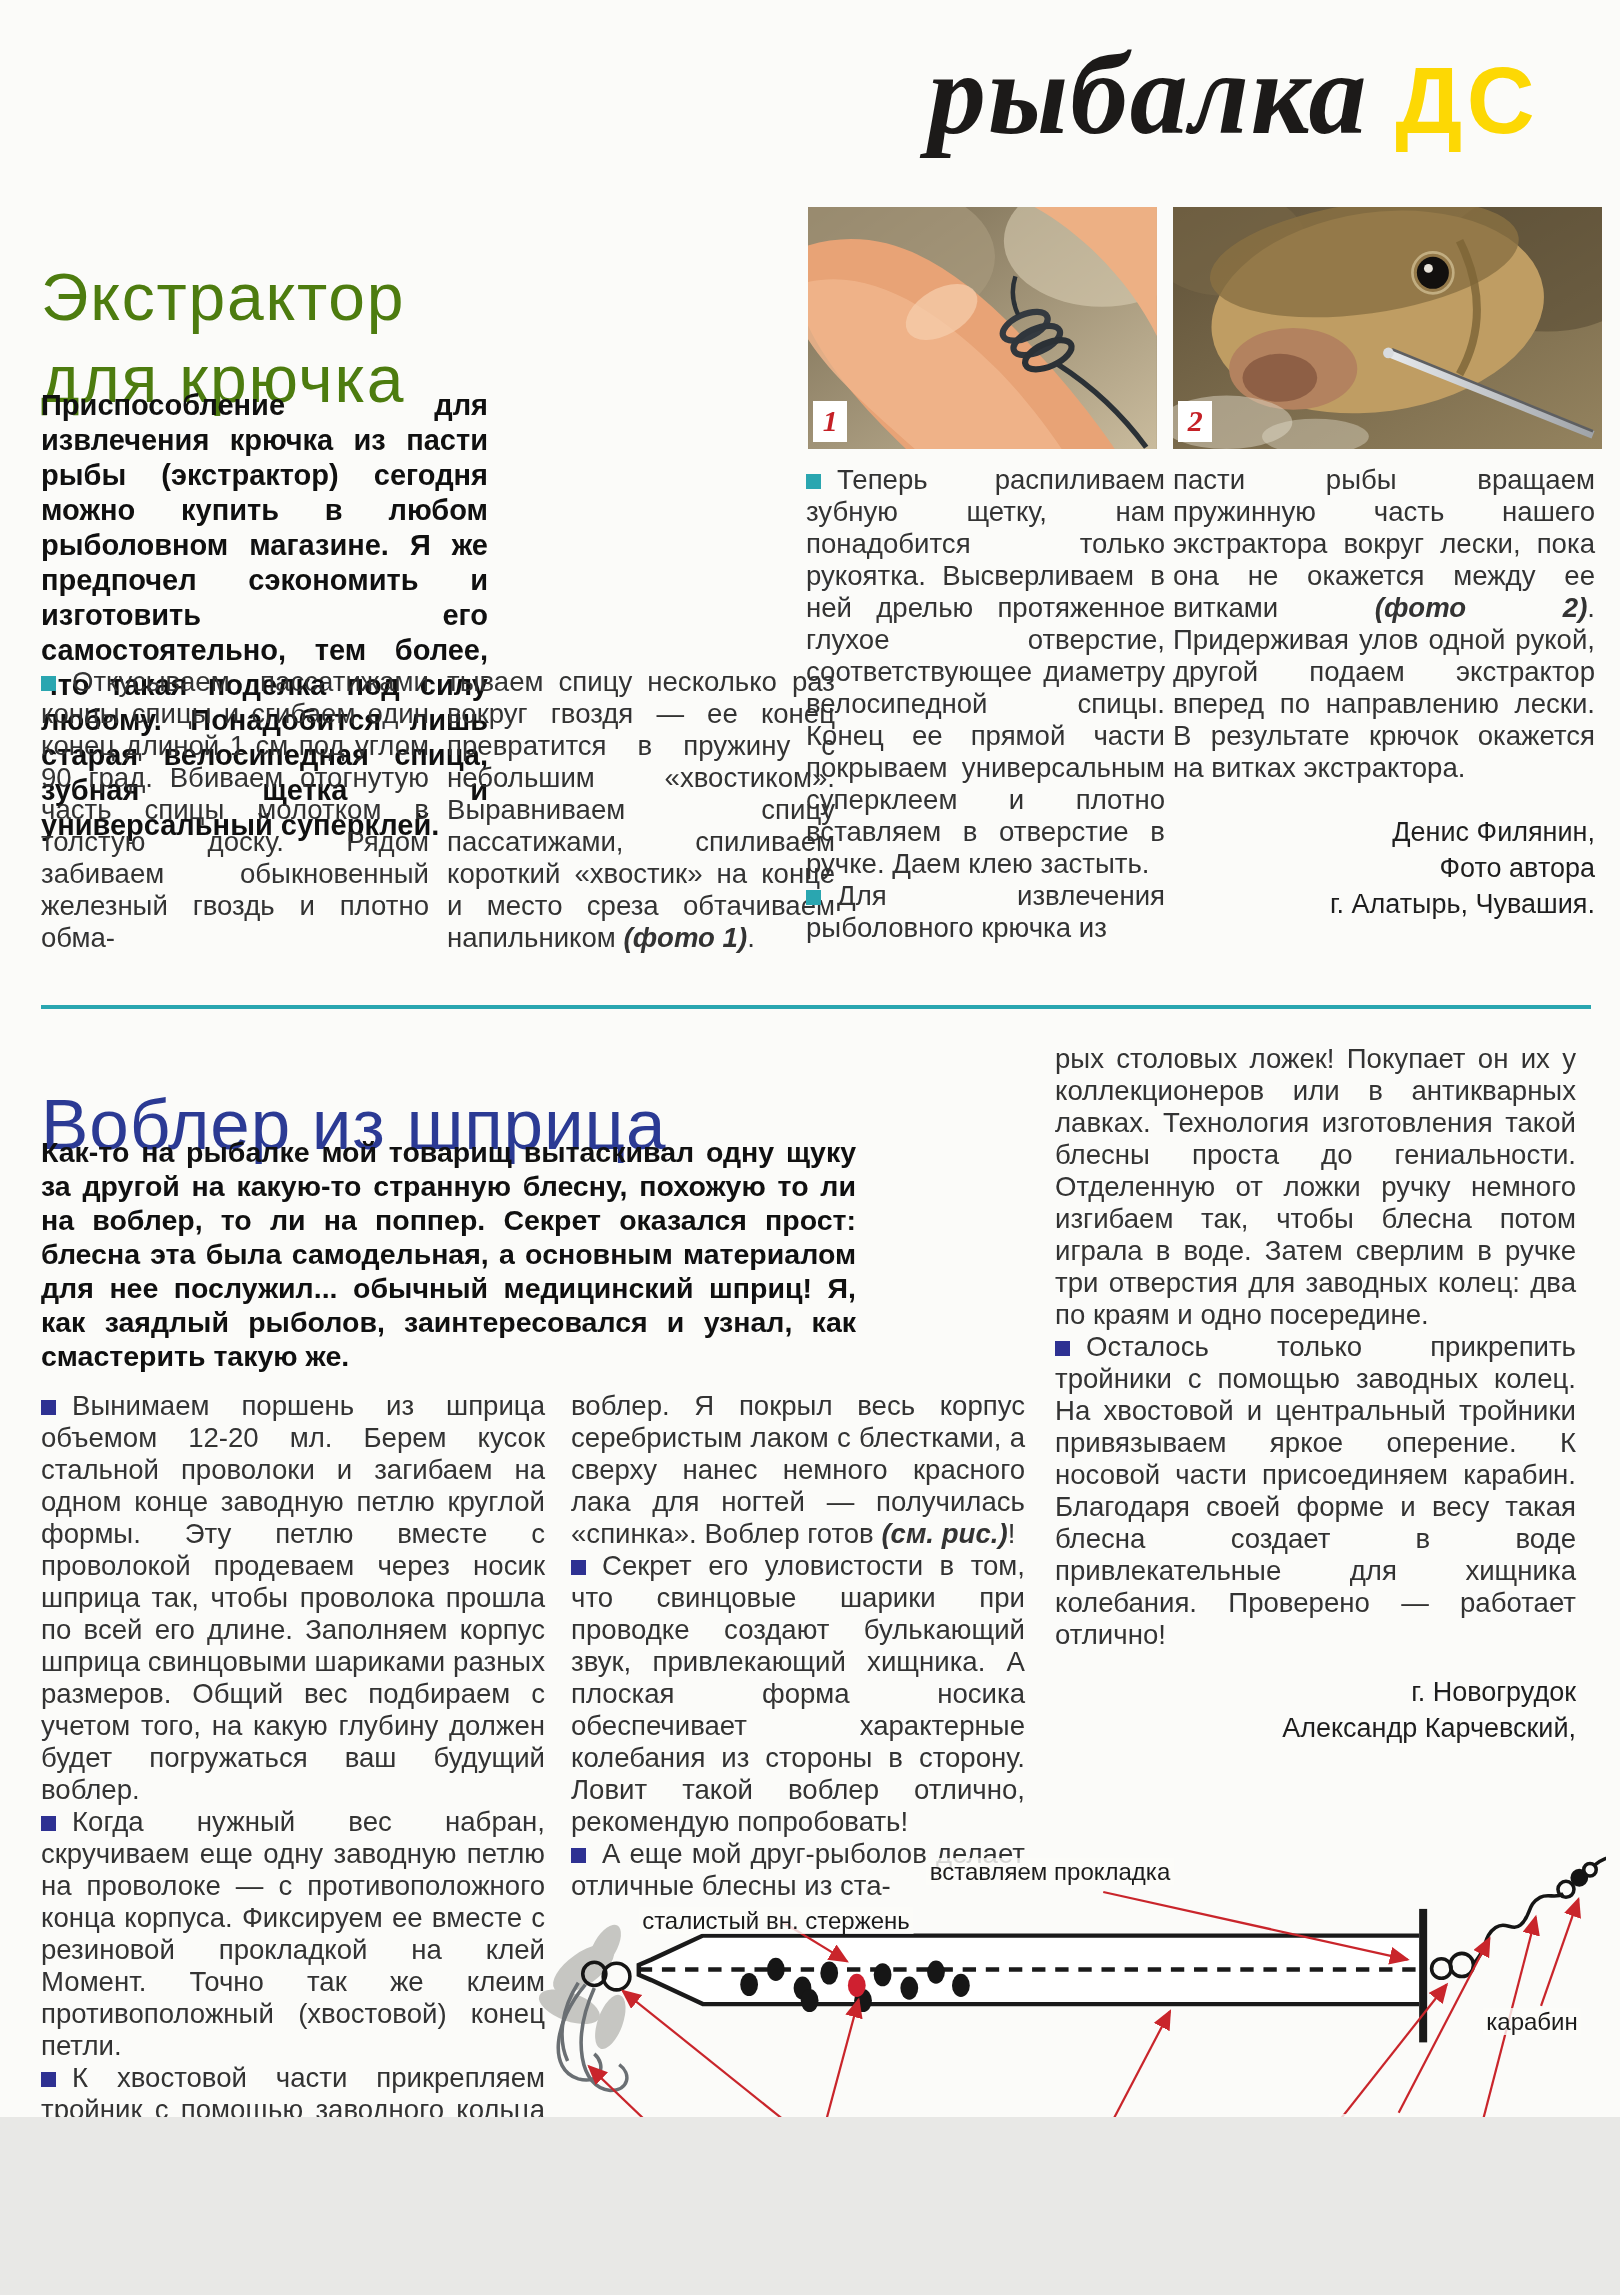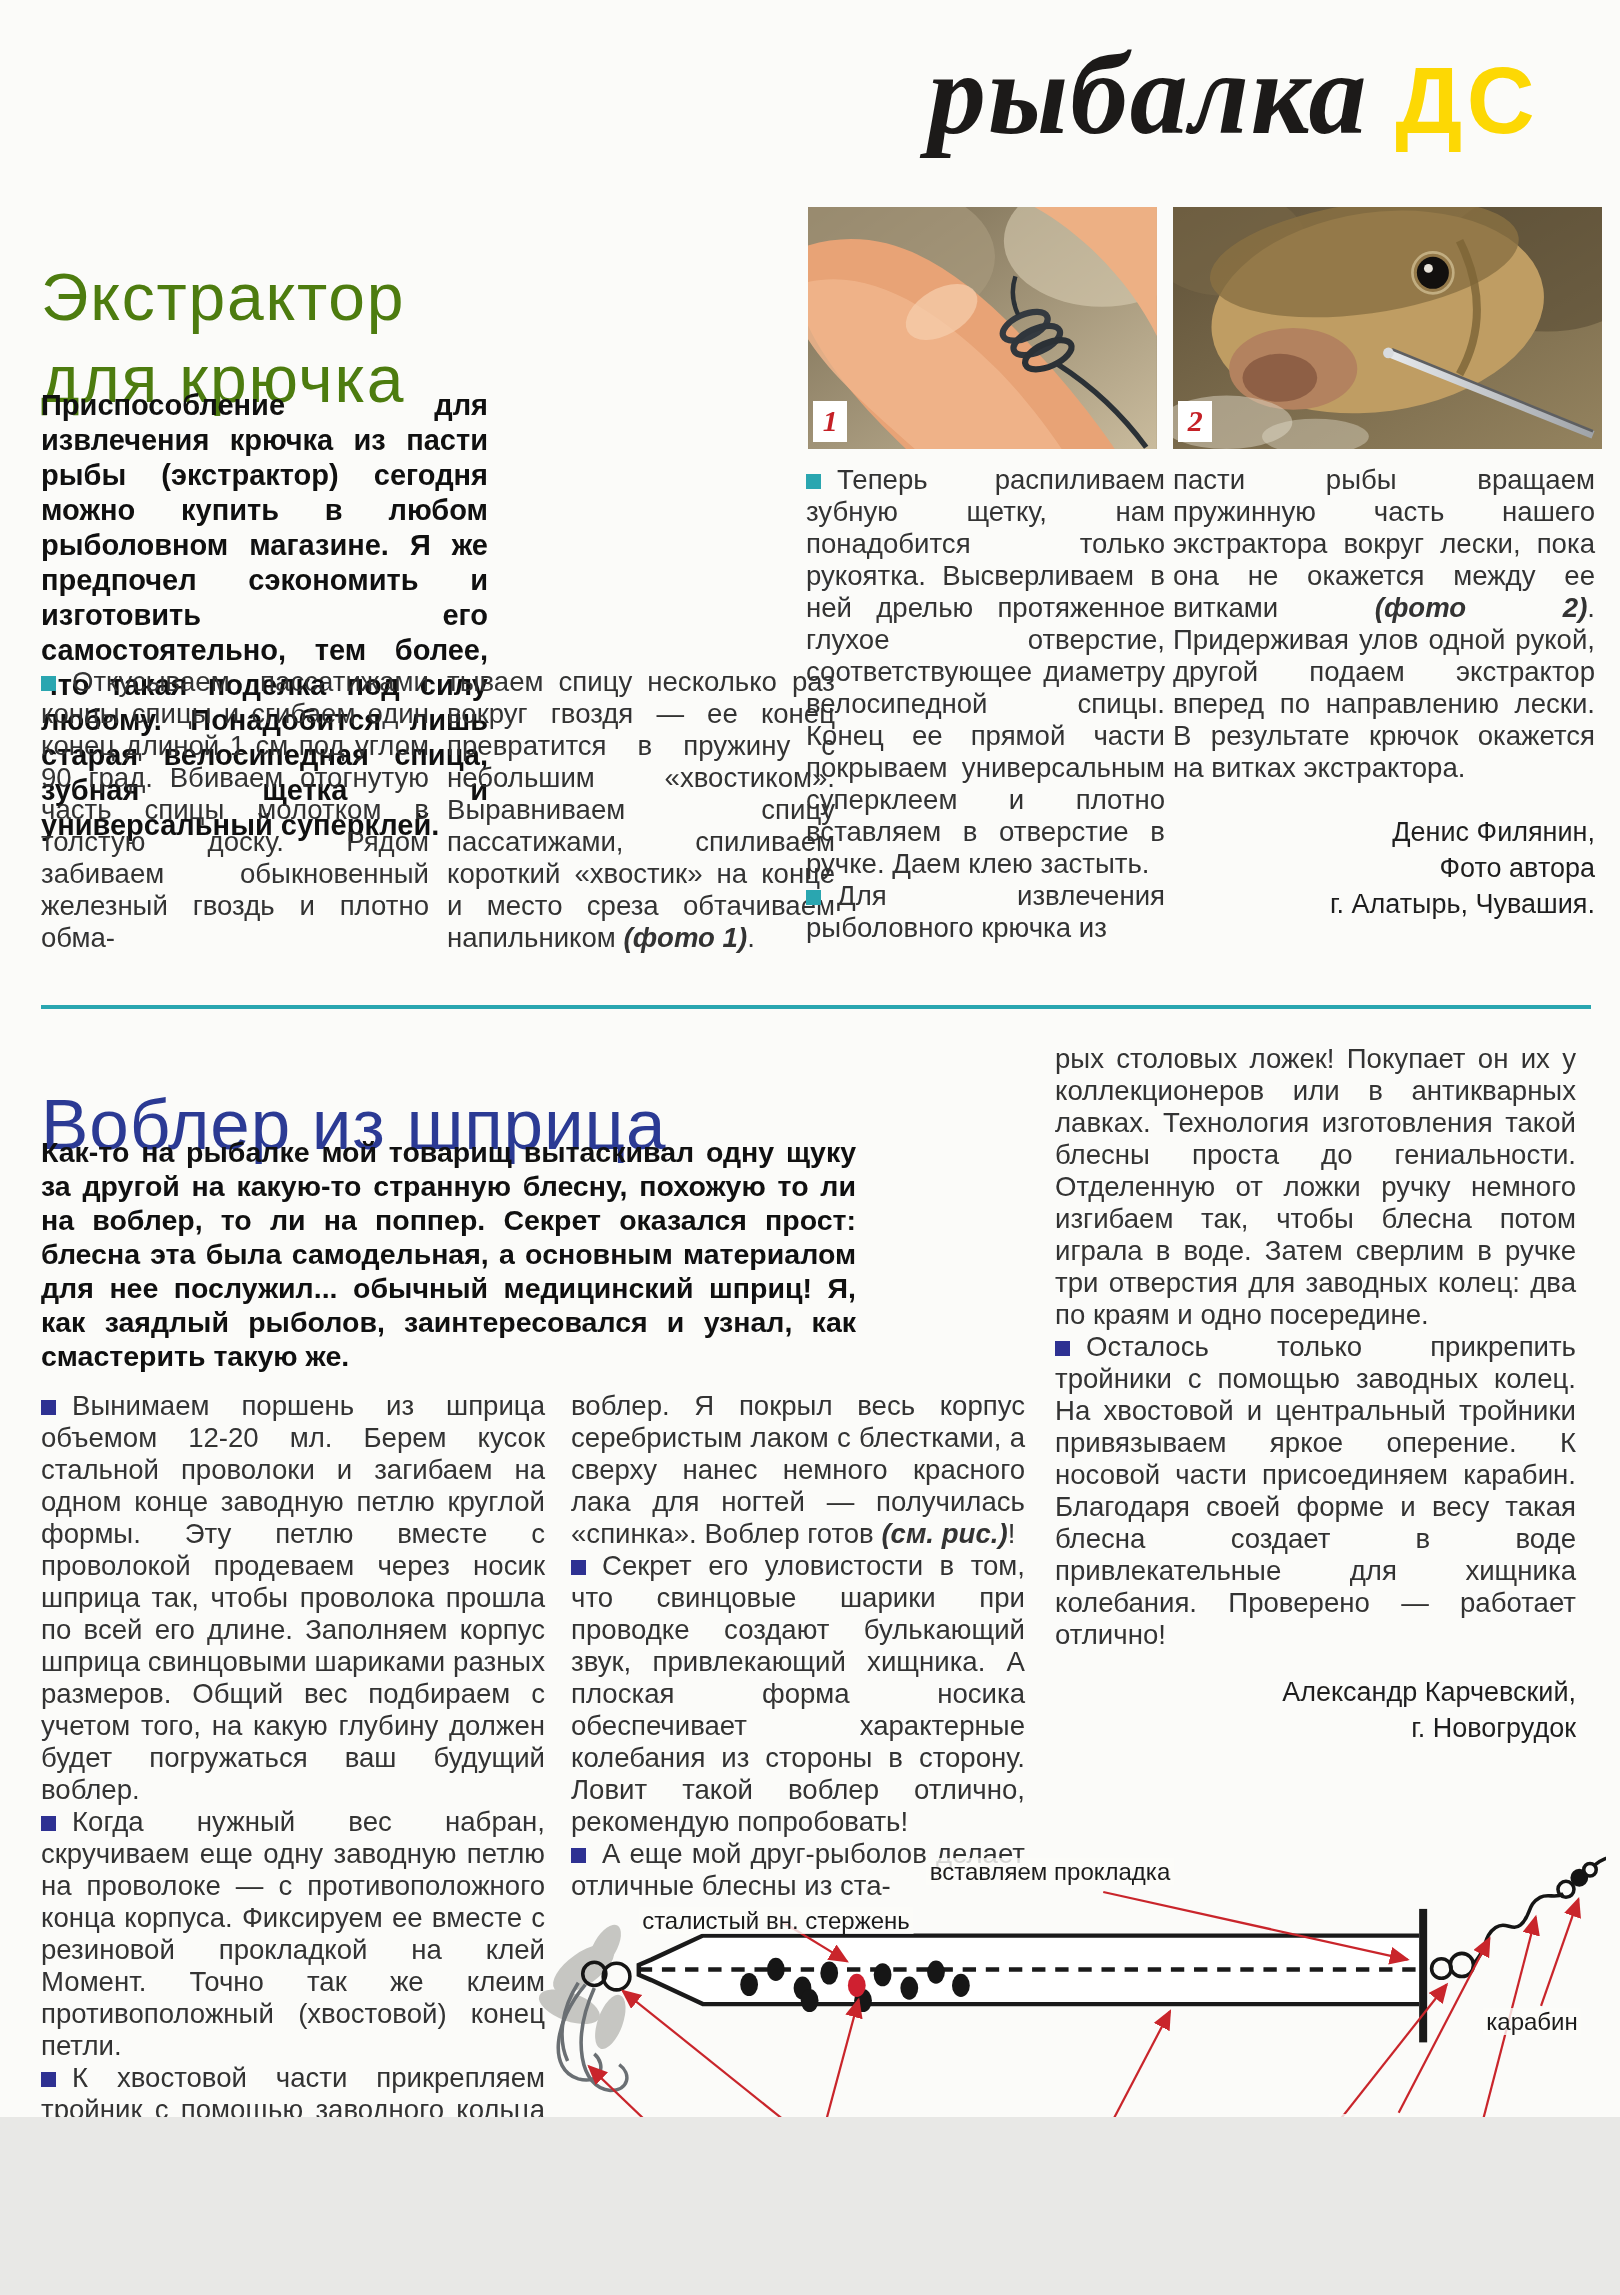--- a/index.html
+++ b/index.html
@@ -174,22 +174,22 @@
       <p class="para"><span>воблер. Я покрыл весь корпус серебристым лаком с блестками, а сверху нанес немного красного лака для ногтей — получилась «спинка». Воблер готов </span><span class="bi">(см. рис.)</span><span>!</span></p>
       <p class="para"><span class="bullet"></span><span>Секрет его уловистости в том, что свинцовые шарики при проводке создают булькающий звук, привлекающий хищника. А плоская форма носика обеспечивает характерные колебания из стороны в сторону. Ловит такой воблер отлично, рекомендую попробовать!</span></p>
       <p class="para"><span class="bullet"></span><span>А еще мой друг-рыболов делает отличные блесны из ста-</span></p>
     </div>
   <div class="col a2" id="a2c3">
     <div>
         <p class="para"><span>рых столовых ложек! Покупает он их у коллекционеров или в антикварных лавках. Технология изготовления такой блесны проста до гениальности. Отделенную от ложки ручку немного изгибаем так, чтобы блесна потом играла в воде. Затем сверлим в ручке три отверстия для заводных колец: два по краям и одно посередине.</span></p>
         <p class="para"><span class="bullet"></span><span>Осталось только прикрепить тройники с помощью заводных колец. На хвостовой и центральный тройники привязываем яркое оперение. К носовой части присоединяем карабин. Благодаря своей форме и весу такая блесна создает в воде привлекательные для хищника колебания. Проверено — работает отлично!</span></p>
       </div>
     <div class="byline" id="byline2">
+      <div>г. Новогрудок</div>
       <div>Александр Карчевский,</div>
-      <div>г. Новогрудок</div>
     </div>
   </div>
 
   <div id="diagram">
     <svg width="1090" height="405" viewBox="0 0 1225 455">
       <defs>
         <marker id="arr" markerWidth="10" markerHeight="10" refX="8" refY="4" orient="auto">
           <path d="M0,0 L9,4 L0,8 Z" fill="#c9252b"></path>
         </marker>
       </defs>

